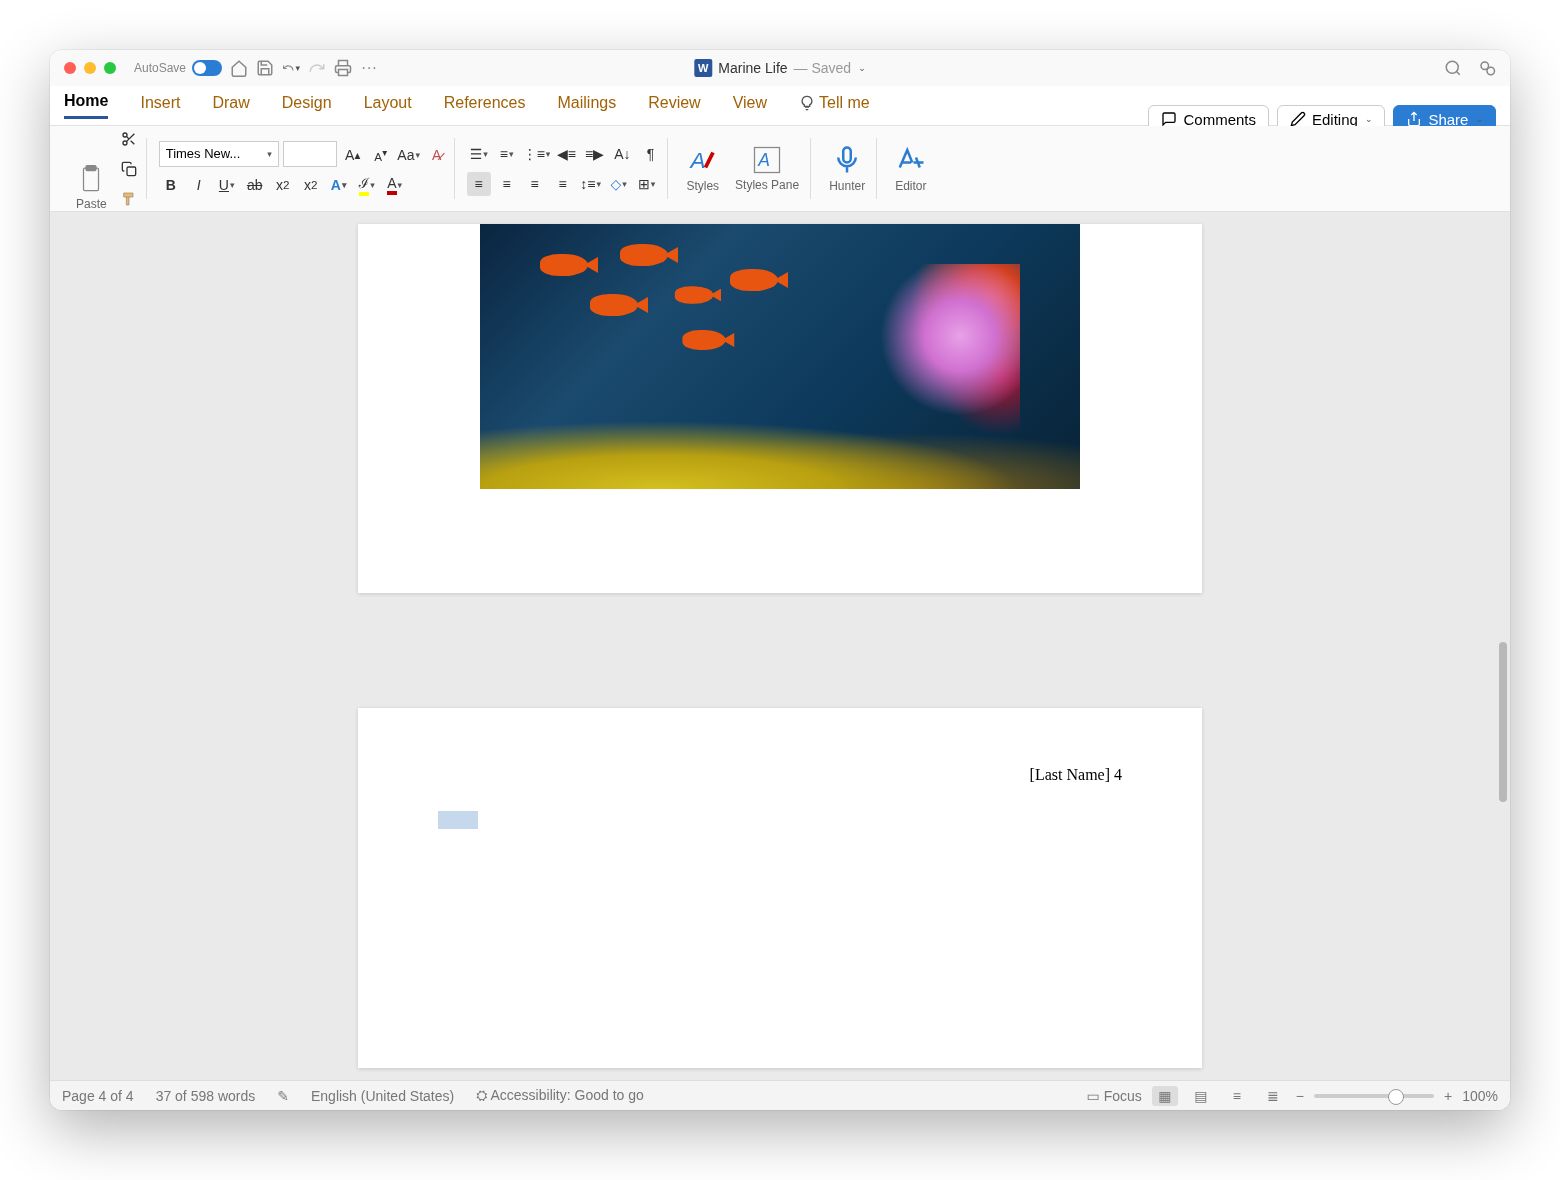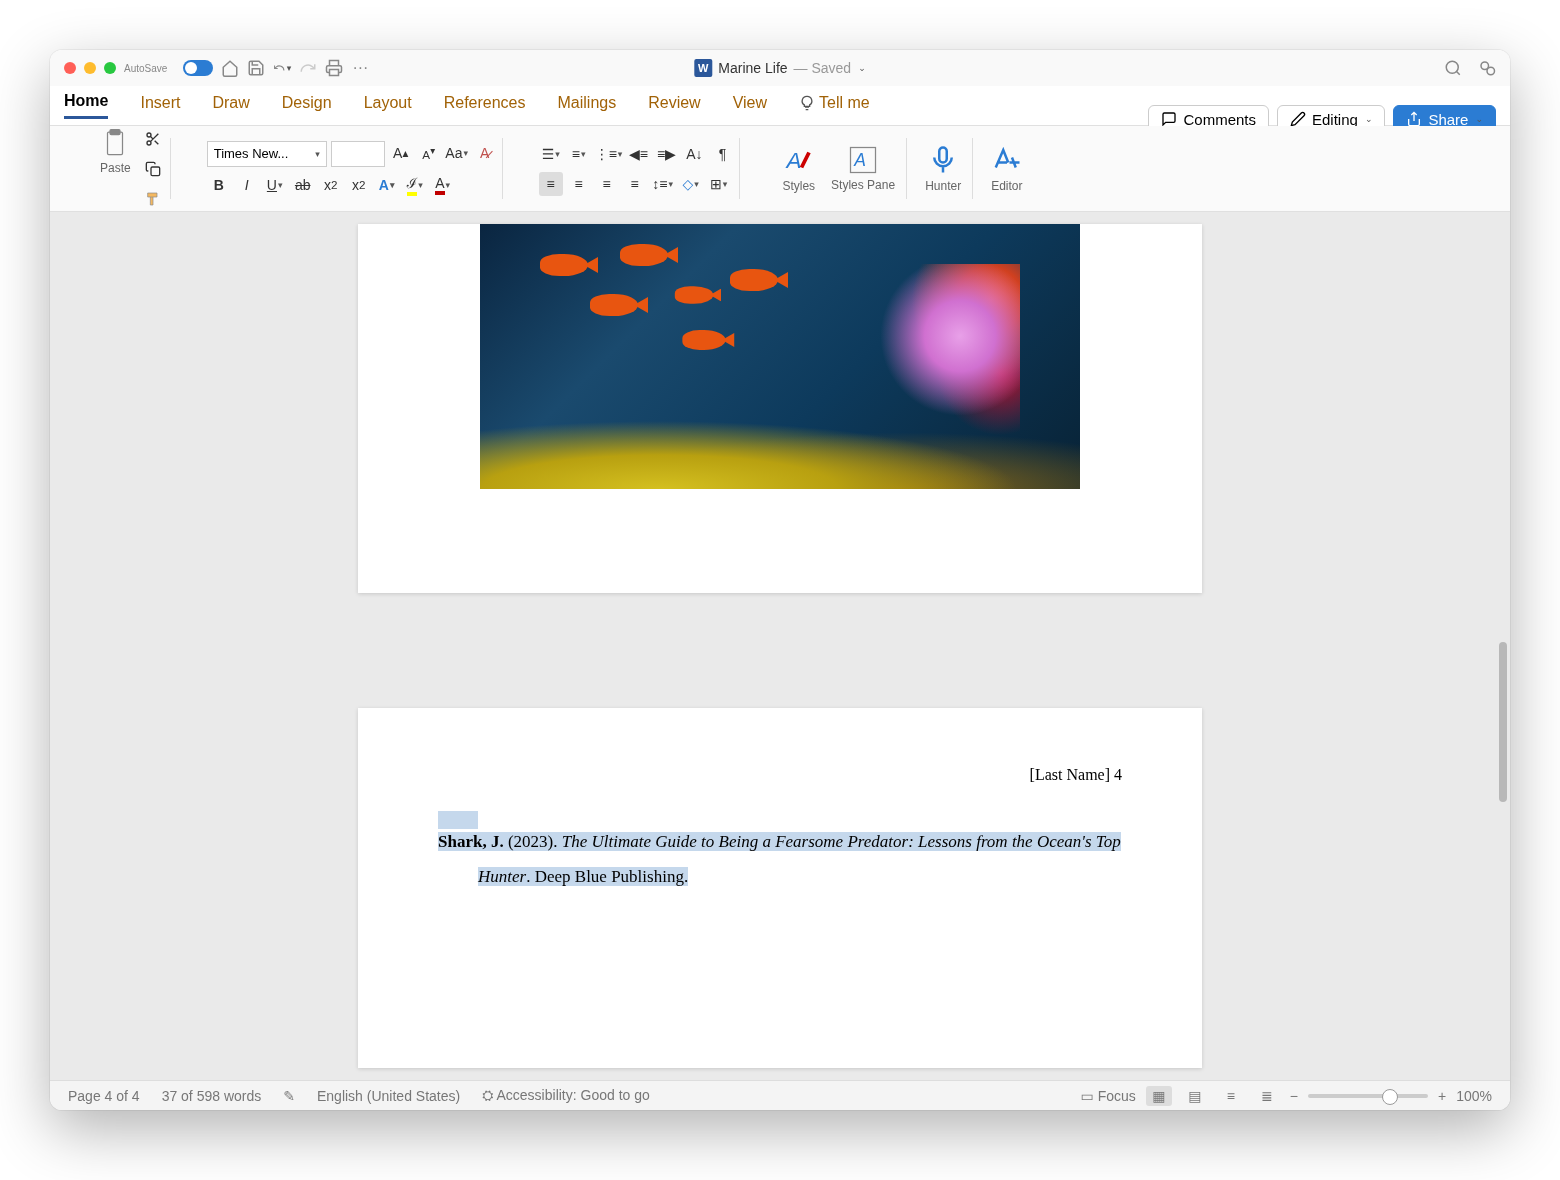--- a/index.html
+++ b/index.html
@@ -4,21 +4,21 @@
 <style>
 * { margin: 0; padding: 0; box-sizing: border-box; }
 body { font-family: -apple-system, BlinkMacSystemFont, "Segoe UI", sans-serif; background: #fff; width: 1560px; height: 1180px; overflow: hidden; position: relative; }
 .window { position: absolute; left: 50px; top: 50px; width: 1460px; height: 1060px; background: #fff; border-radius: 12px; box-shadow: 0 20px 60px rgba(0,0,0,0.3), 0 0 0 1px rgba(0,0,0,0.05); overflow: hidden; display: flex; flex-direction: column; }
 
 
 .titlebar { height: 36px; display: flex; align-items: center; padding: 0 14px; gap: 8px; background: #f9f9f9; }
 .traffic { display: flex; gap: 8px; }
 .tl { width: 12px; height: 12px; border-radius: 50%; }
 .tl.r { background: #ff5f57; } .tl.y { background: #febc2e; } .tl.g { background: #28c840; }
-.autosave { color: #888; font-size: 10px; display: flex; align-items: center; gap: 16px; }
+.autosave { margin-left: 10px; color: #888; font-size: 12px; display: flex; align-items: center; gap: 6px; }
 .toggle { width: 30px; height: 16px; background: #2b7cd3; border-radius: 8px; position: relative; }
 .toggle::after { content: ''; position: absolute; left: 2px; top: 2px; width: 12px; height: 12px; background: #fff; border-radius: 50%; }
 .ticon { width: 18px; height: 18px; color: #888; display: flex; align-items: center; justify-content: center; }
 .ticon svg { width: 18px; height: 18px; }
 .doctitle { position: absolute; left: 50%; transform: translateX(-50%); display: flex; align-items: center; gap: 6px; font-size: 14px; color: #333; }
 .doctitle .saved { color: #999; }
 .wlogo { width: 18px; height: 18px; background: #2b579a; border-radius: 2px; display: flex; align-items: center; justify-content: center; color: #fff; font-size: 11px; font-weight: bold; }
 .tright { margin-left: auto; display: flex; gap: 16px; }
 
 
@@ -28,21 +28,21 @@
 .tellme { display: flex; align-items: center; gap: 4px; justify-content: space-between; }
 .right-btns { margin-left: auto; display: flex; gap: 8px; margin-top: 27px; }
 .btn { display: flex; align-items: center; gap: 6px; padding: 5px 12px; border: 1px solid #ccc; border-radius: 6px; font-size: 15px; background: #fff; cursor: pointer; }
 .btn.share { background: #2b7cd3; color: #fff; border-color: #2b7cd3; }
 
 
 .ribbon { display: flex; align-items: center; height: 86px; padding: 0 14px; gap: 6px; background: #fafafa; border-bottom: 1px solid #e0e0e0; }
 .rgroup { display: flex; flex-direction: column; align-items: center; justify-content: center; height: 100%; padding: 0 6px; position: relative; }
 .rgroup::after { content: ''; position: absolute; right: 0; top: 12px; bottom: 12px; width: 1px; background: #ddd; }
 .rgroup:last-child::after { display: none; }
-.rrow { display: flex; gap: 4px; align-items: flex-start; margin-left: 24px; }
+.rrow { display: flex; gap: 4px; align-items: flex-end; }
 .rbtn { min-width: 24px; height: 24px; display: flex; align-items: center; justify-content: center; cursor: pointer; border-radius: 3px; font-size: 14px; color: #333; }
 .rlabel { font-size: 12px; color: #666; margin-top: 2px; }
 .fontsel { width: 120px; height: 26px; border: 1px solid #ccc; font-size: 13px; padding: 0 6px; display: flex; align-items: center; justify-content: space-between; background: #fff; }
 .sizesel { width: 54px; height: 26px; border: 1px solid #ccc; background: #fff; }
 .bigicon { display: flex; flex-direction: column; align-items: center; gap: 2px; padding: 0 6px; cursor: pointer; }
 .bigicon svg { width: 30px; height: 30px; }
 .chev { font-size: 9px; color: #555; margin-left: 1px; }
 
 
 .docarea { flex: 1; background: #eaeaea; overflow: auto; display: flex; flex-direction: column; align-items: center; padding: 12px; position: relative; gap: 44px; }
@@ -56,21 +56,21 @@
 .f1 { left: 60px; top: 30px; } .f2 { left: 140px; top: 20px; } .f3 { left: 110px; top: 70px; } .f4 { left: 190px; top: 60px; transform: scale(0.8); } .f5 { left: 250px; top: 45px; } .f6 { left: 200px; top: 105px; transform: scale(0.9); }
 .gap { height: 28px; }
 .page2 { padding: 50px 80px 40px; font-family: "Times New Roman", serif; font-size: 17px; line-height: 2.1; color: #000; min-height: 360px; }
 .hdr { text-align: right; font-size: 16px; margin-bottom: 14px; }
 .wc { text-align: center; margin-bottom: 18px; }
 .cite { text-indent: -40px; padding-left: 40px; margin-bottom: 6px; }
 .hl { background: #c5d8ec; }
 .scrollind { position: absolute; right: 3px; top: 430px; width: 8px; height: 160px; background: #b8b8b8; border-radius: 4px; }
 
 
-.status { height: 30px; background: #f4f4f4; border-top: 1px solid #ddd; display: flex; align-items: center; padding: 0 18px; gap: 22px; font-size: 14px; color: #777; }
+.status { height: 30px; background: #f4f4f4; border-top: 1px solid #ddd; display: flex; align-items: center; padding: 0 12px; gap: 22px; font-size: 14px; color: #777; }
 .sright { margin-left: auto; display: flex; align-items: center; gap: 10px; }
 .viewbtn { width: 26px; height: 20px; display: flex; align-items: center; justify-content: center; border-radius: 3px; }
 .viewbtn.active { background: #ddd; }
 .slider { width: 120px; height: 4px; background: #ccc; border-radius: 2px; position: relative; }
 .slider::after { content: ''; position: absolute; right: 30px; top: -5px; width: 14px; height: 14px; background: #fff; border: 1px solid #999; border-radius: 50%; }
 </style>
 </head>
 <body>
 
 <div class="window">
@@ -317,23 +317,20 @@
         <div class="fish f3"></div>
         <div class="fish f4"></div>
         <div class="fish f5"></div>
         <div class="fish f6"></div>
       </div>
     </div>
     <div class="gap"></div>
     <div class="page page2">
       <div class="hdr">[Last Name] 4</div>
       <div style="height:18px"><span class="hl" style="display:inline-block;width:40px;height:100%"></span></div>
-      <div class="cite">
-        <span class="hl"><b>Shark, J.</b><span> (2023). </span><i>The Ultimate Guide to Being a Fearsome Predator: Lessons from the Ocean's Top Hunter</i><span>. Deep Blue Publishing.</span></span>
-      </div>
     </div>
     <div class="scrollind"></div>
   </div>
 
   <div class="status">
     <span>Page 4 of 4</span>
     <span>37 of 598 words</span>
     <span>✎</span>
     <span>English (United States)</span>
     <span>⛭ <span>Accessibility: Good to go</span></span>

